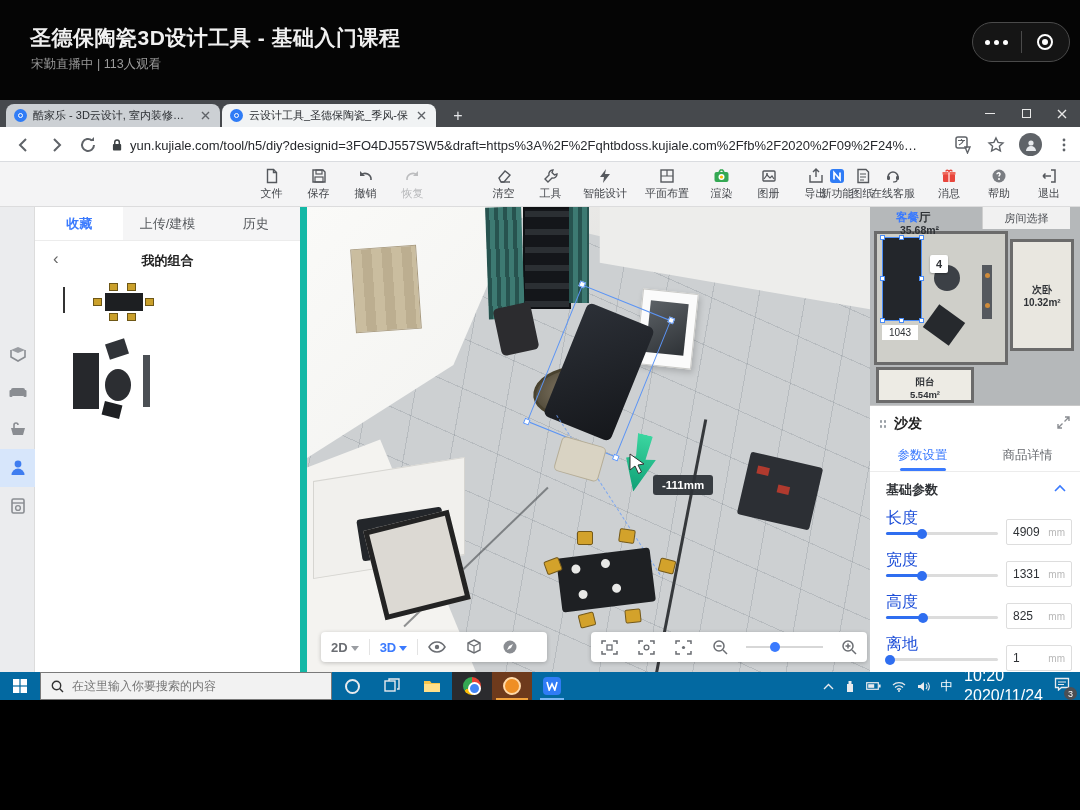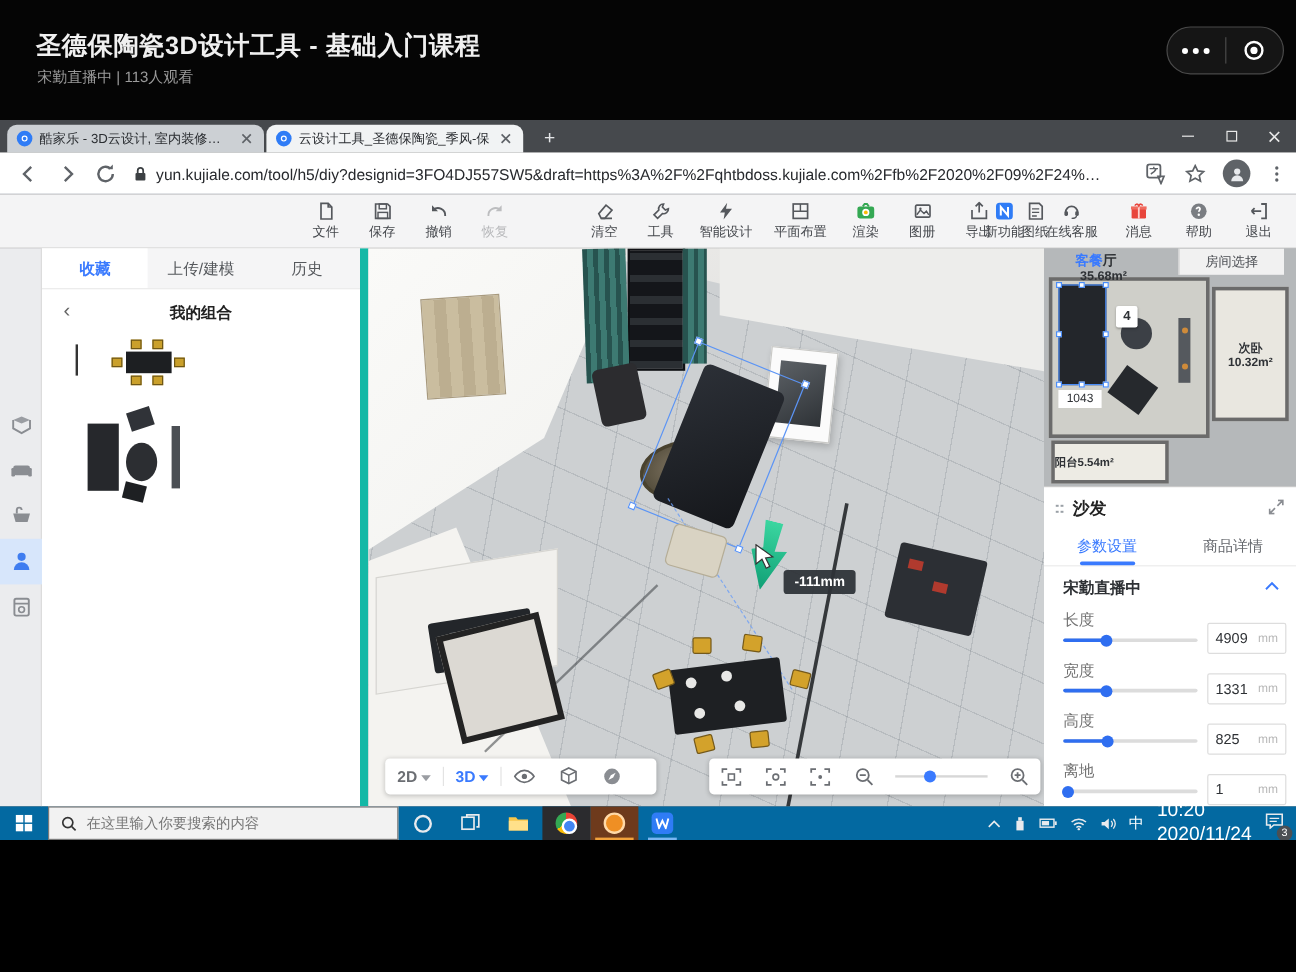--- a/index.html
+++ b/index.html
@@ -131,21 +131,21 @@
   
   .rightpanel { position:absolute; left:870px; top:0; width:210px; height:465px; }
   .floorplan { position:absolute; left:0; top:0; width:210px; height:198px; background:#b5b8ba; overflow:hidden; }
   .fp-roomlabel { position:absolute; left:26px; top:3px; font-size:11.5px; font-weight:700; z-index:4; }
   .fp-roomlabel .hl { color:#3a7afe; } .fp-roomlabel .rest { color:#2e3135; }
   .fp-area { position:absolute; left:30px; top:17px; font-size:10.5px; color:#2e3135; font-weight:700; z-index:4; }
   .fp-select { position:absolute; left:112px; top:0; width:88px; height:22px; background:#f1f1f1; border-left:1px solid #cfcfcf; display:flex; align-items:center; justify-content:center; font-size:11px; color:#4a4d52; cursor:pointer; z-index:4; }
   .fp-living { position:absolute; left:4px; top:24px; width:134px; height:134px; background:#cfcfc9; border:3px solid #6b6b6b; }
   .fp-bed { position:absolute; left:140px; top:32px; width:64px; height:112px; background:#e9e7e0; border:3px solid #6b6b6b; display:flex; flex-direction:column; align-items:center; justify-content:center; }
   .fp-bed b { font-size:10px; color:#2f3236; } .fp-bed span { font-size:10px; color:#2f3236; font-weight:700; }
-  .fp-balc { position:absolute; left:6px; top:160px; width:98px; height:36px; background:#edebe4; border:3px solid #6b6b6b; display:flex; flex-direction:row; align-items:center; justify-content:flex-start; }
+  .fp-balc { position:absolute; left:6px; top:160px; width:98px; height:36px; background:#edebe4; border:3px solid #6b6b6b; display:flex; flex-direction:column; align-items:center; justify-content:flex-end; }
   .fp-balc b { font-size:9.5px; color:#2f3236; } .fp-balc span { font-size:9.5px; color:#2f3236; font-weight:700; }
   .fp-sel { position:absolute; left:12px; top:30px; width:40px; height:84px; border:1.5px solid #4a8df8; background:#23262b; z-index:3; }
   .fph { position:absolute; width:5px; height:5px; background:#fff; border:1px solid #4a8df8; }
   .fp-dim { position:absolute; left:12px; top:118px; width:36px; height:15px; background:#fff; font-size:10px; color:#2e3135; display:flex; align-items:center; justify-content:center; z-index:3; }
   .fp-circle { position:absolute; left:64px; top:58px; width:26px; height:26px; border-radius:50%; background:#3c4046; z-index:2; }
   .fp-badge { position:absolute; left:60px; top:48px; width:18px; height:18px; background:#fff; border-radius:2px; box-shadow:0 1px 2px rgba(0,0,0,.3); font-size:11px; font-weight:700; color:#2e3135; display:flex; align-items:center; justify-content:center; z-index:4; }
   .fp-sofa2 { position:absolute; left:58px; top:104px; width:32px; height:28px; background:#26292d; transform:rotate(36deg); z-index:2; }
   .fp-tv { position:absolute; left:112px; top:58px; width:10px; height:54px; background:#55595e; z-index:2; }
   .fp-tv i { position:absolute; left:2.5px; width:5px; height:5px; border-radius:50%; background:#cf8b3a; }
 
@@ -156,21 +156,21 @@
   .pr-title { position:absolute; left:24px; top:9px; font-size:14px; font-weight:700; color:#222; }
   .pr-expand { position:absolute; right:10px; top:10px; }
   .pr-tabs { position:relative; height:30px; border-bottom:1px solid #ececec; display:flex; }
   .pr-tab { flex:1; text-align:center; font-size:12.5px; color:#66696e; line-height:26px; cursor:pointer; position:relative; }
   .pr-tab.on { color:#3a7afe; }
   .pr-tab.on::after { content:""; position:absolute; left:50%; bottom:0; transform:translateX(-50%); width:46px; height:3px; background:#3a7afe; border-radius:2px; }
   .pr-sec { position:relative; height:34px; }
   .pr-sec b { position:absolute; left:16px; top:9px; font-size:13px; color:#2e3135; }
   .pr-chev { position:absolute; right:14px; top:12px; }
   .prow { position:absolute; left:0; width:210px; height:42px; }
-  .prow .lb { position:absolute; left:16px; top:0; font-size:13px; color:#737373; }
+  .prow .lb { position:absolute; left:16px; top:0; font-size:16px; color:#1d4ed8; }
   .track { position:absolute; left:16px; top:24px; width:112px; height:3px; background:#dcdcdc; border-radius:2px; }
   .fill { position:absolute; left:0; top:0; height:3px; background:#2f6ef0; border-radius:2px; }
   .knob { position:absolute; top:-3.5px; width:10px; height:10px; border-radius:50%; background:#2f6ef0; }
   .vbox { position:absolute; right:8px; top:11px; width:66px; height:26px; border:1px solid #ddd; border-radius:2px; background:#fff; display:flex; align-items:center; padding:0 6px; justify-content:space-between; }
   .vbox .v { font-size:12px; color:#2e3135; }
   .vbox .u { font-size:10px; color:#b8b8b8; }
 
   
   .taskbar { position:absolute; left:0; top:672px; width:1080px; height:28px; background:#0369a1; display:flex; align-items:center; }
   .tb-start { width:40px; height:28px; display:flex; align-items:center; justify-content:center; cursor:pointer; }
@@ -667,21 +667,21 @@
             <span class="pr-title">沙发</span>
             <svg class="pr-expand" width="13" height="13" viewBox="0 0 13 13">
               <path d="M8 1h4v4M12 1L7.5 5.5M5 12H1V8M1 12l4.5-4.5" fill="none" stroke="#8a8d92" stroke-width="1.4"></path>
             </svg>
           </div>
           <div class="pr-tabs">
             <div class="pr-tab on">参数设置</div>
             <div class="pr-tab">商品详情</div>
           </div>
           <div class="pr-sec">
-            <b>宋勤直播中</b>
+            <b>基础参数</b>
             <svg class="pr-chev" width="12" height="8" viewBox="0 0 12 8">
               <path d="M1 7l5-5 5 5" fill="none" stroke="#3a7afe" stroke-width="1.6"></path>
             </svg>
           </div>
 
           <div class="prow" style="top:102px">
             <span class="lb">长度</span>
             <div class="track">
                 <span class="fill" style="width:36px"></span>
                 <span class="knob" style="left:31px"></span>

